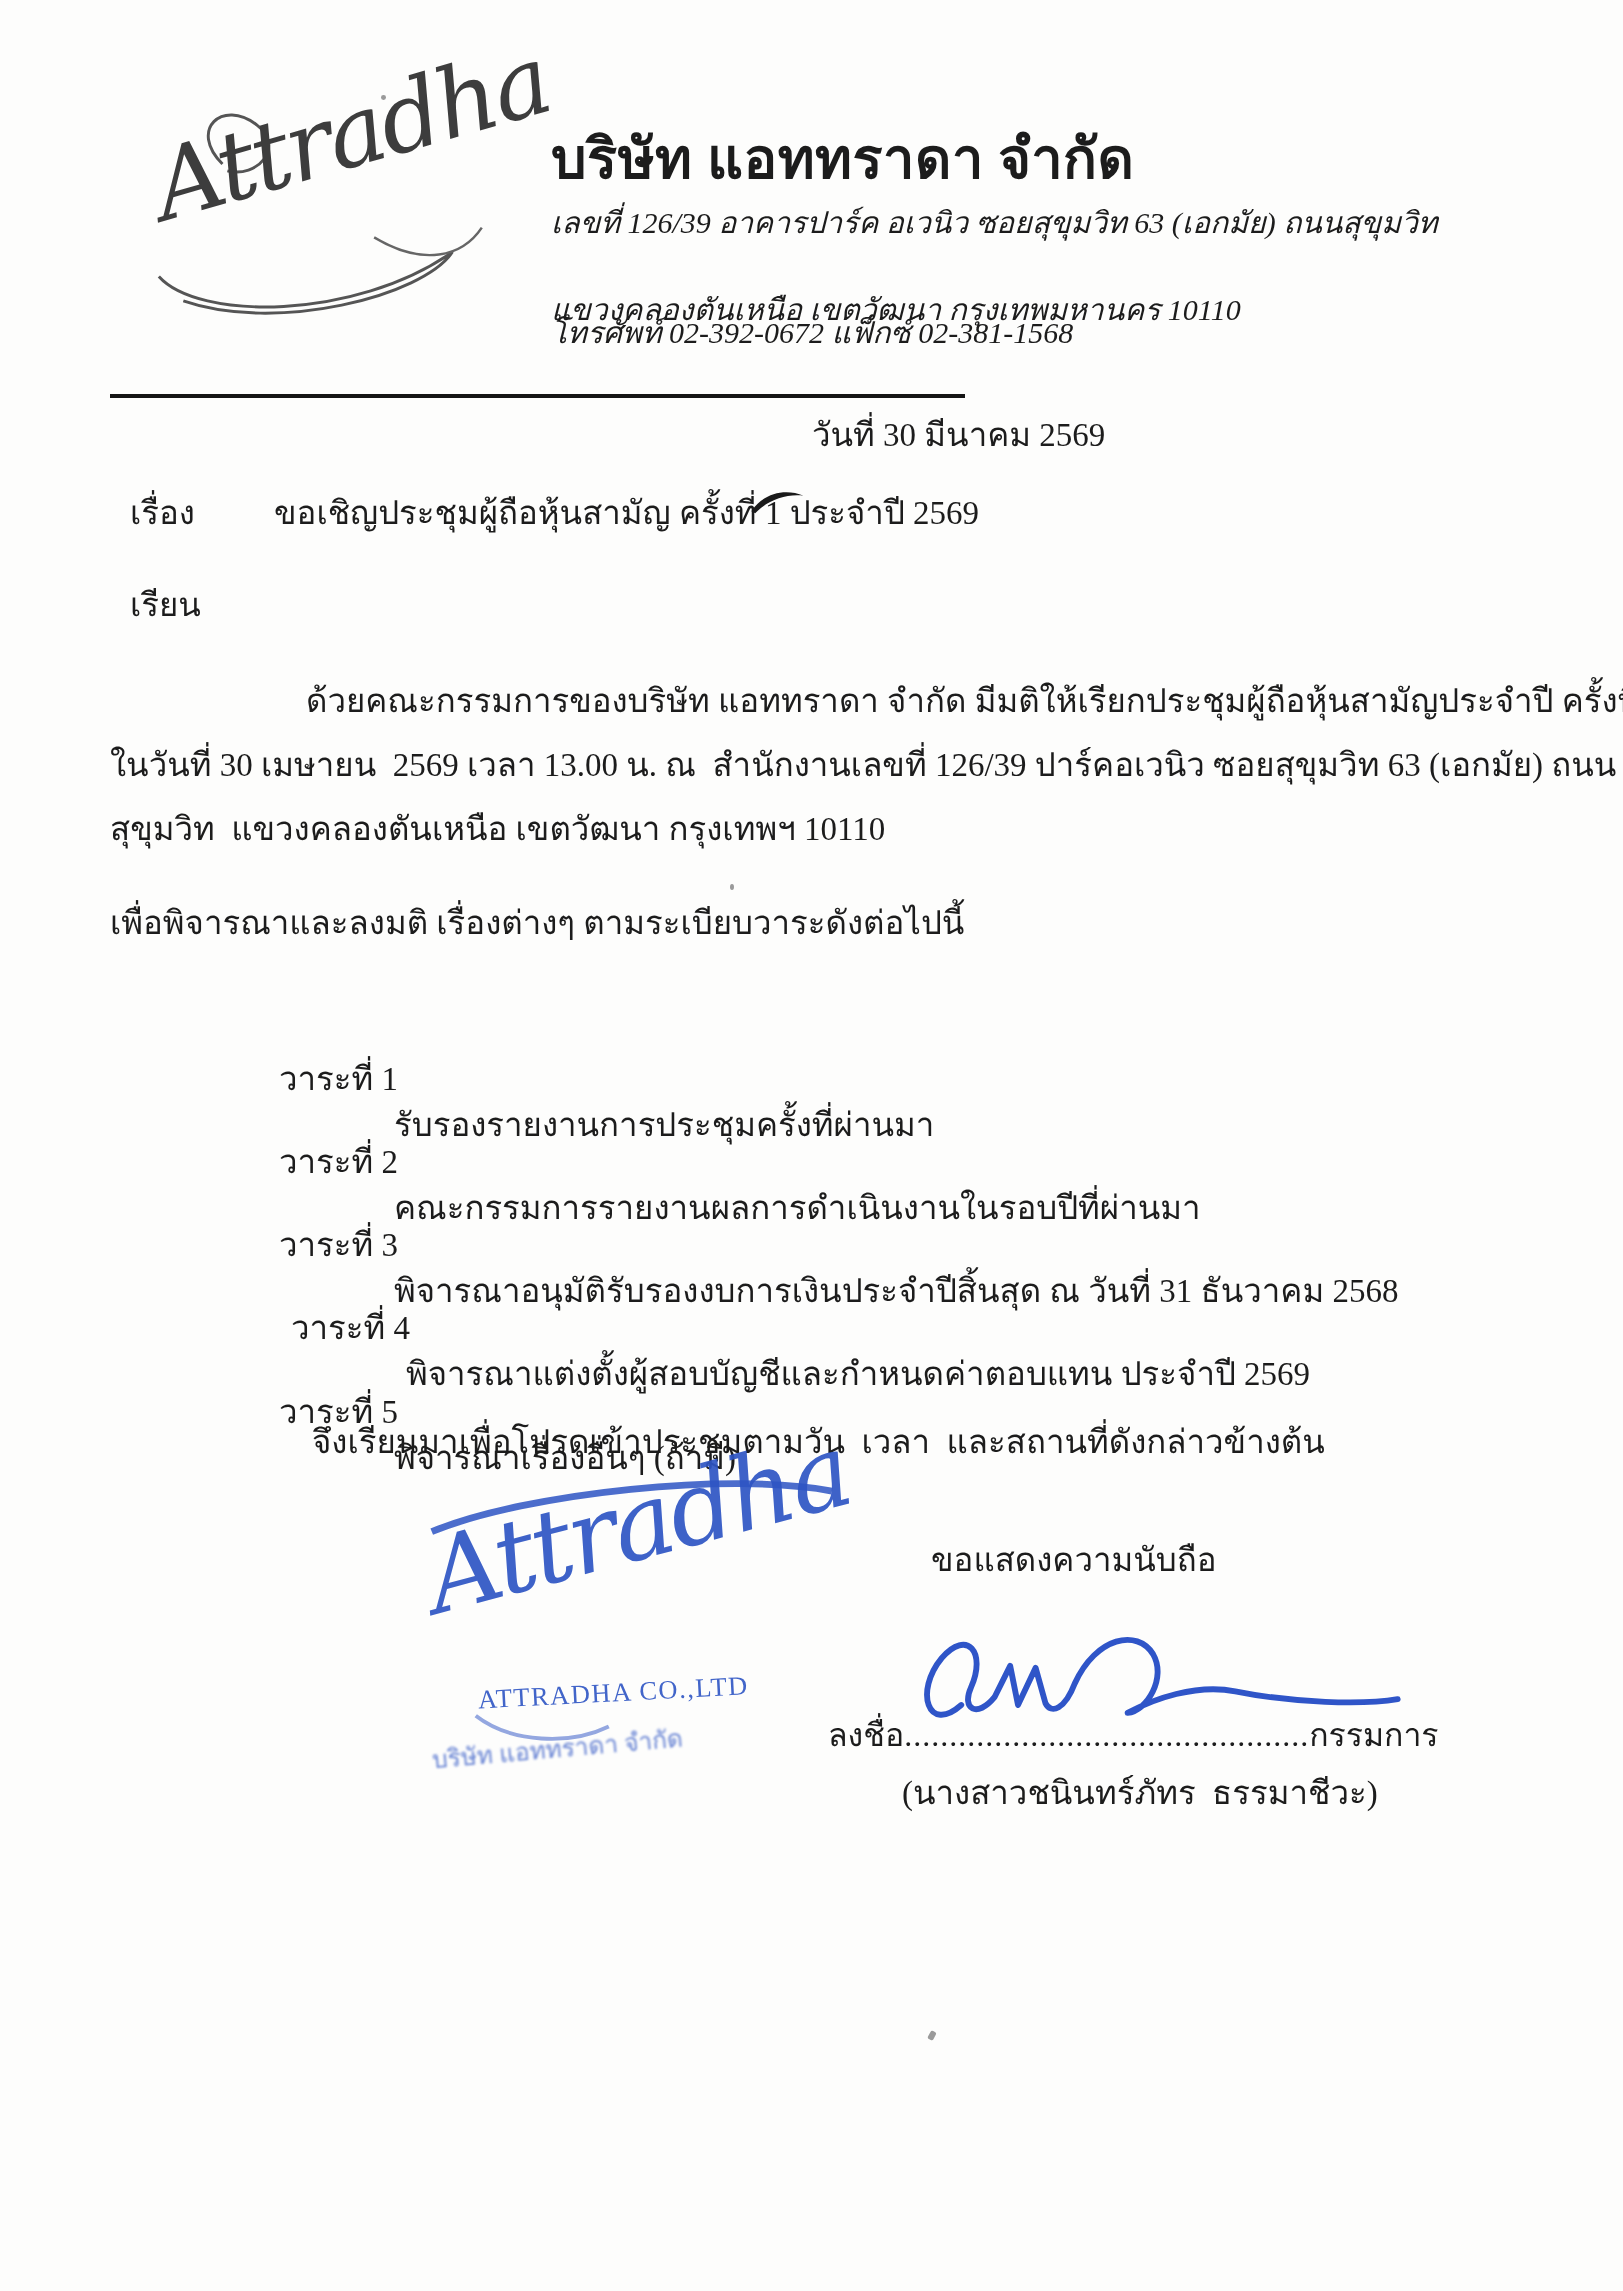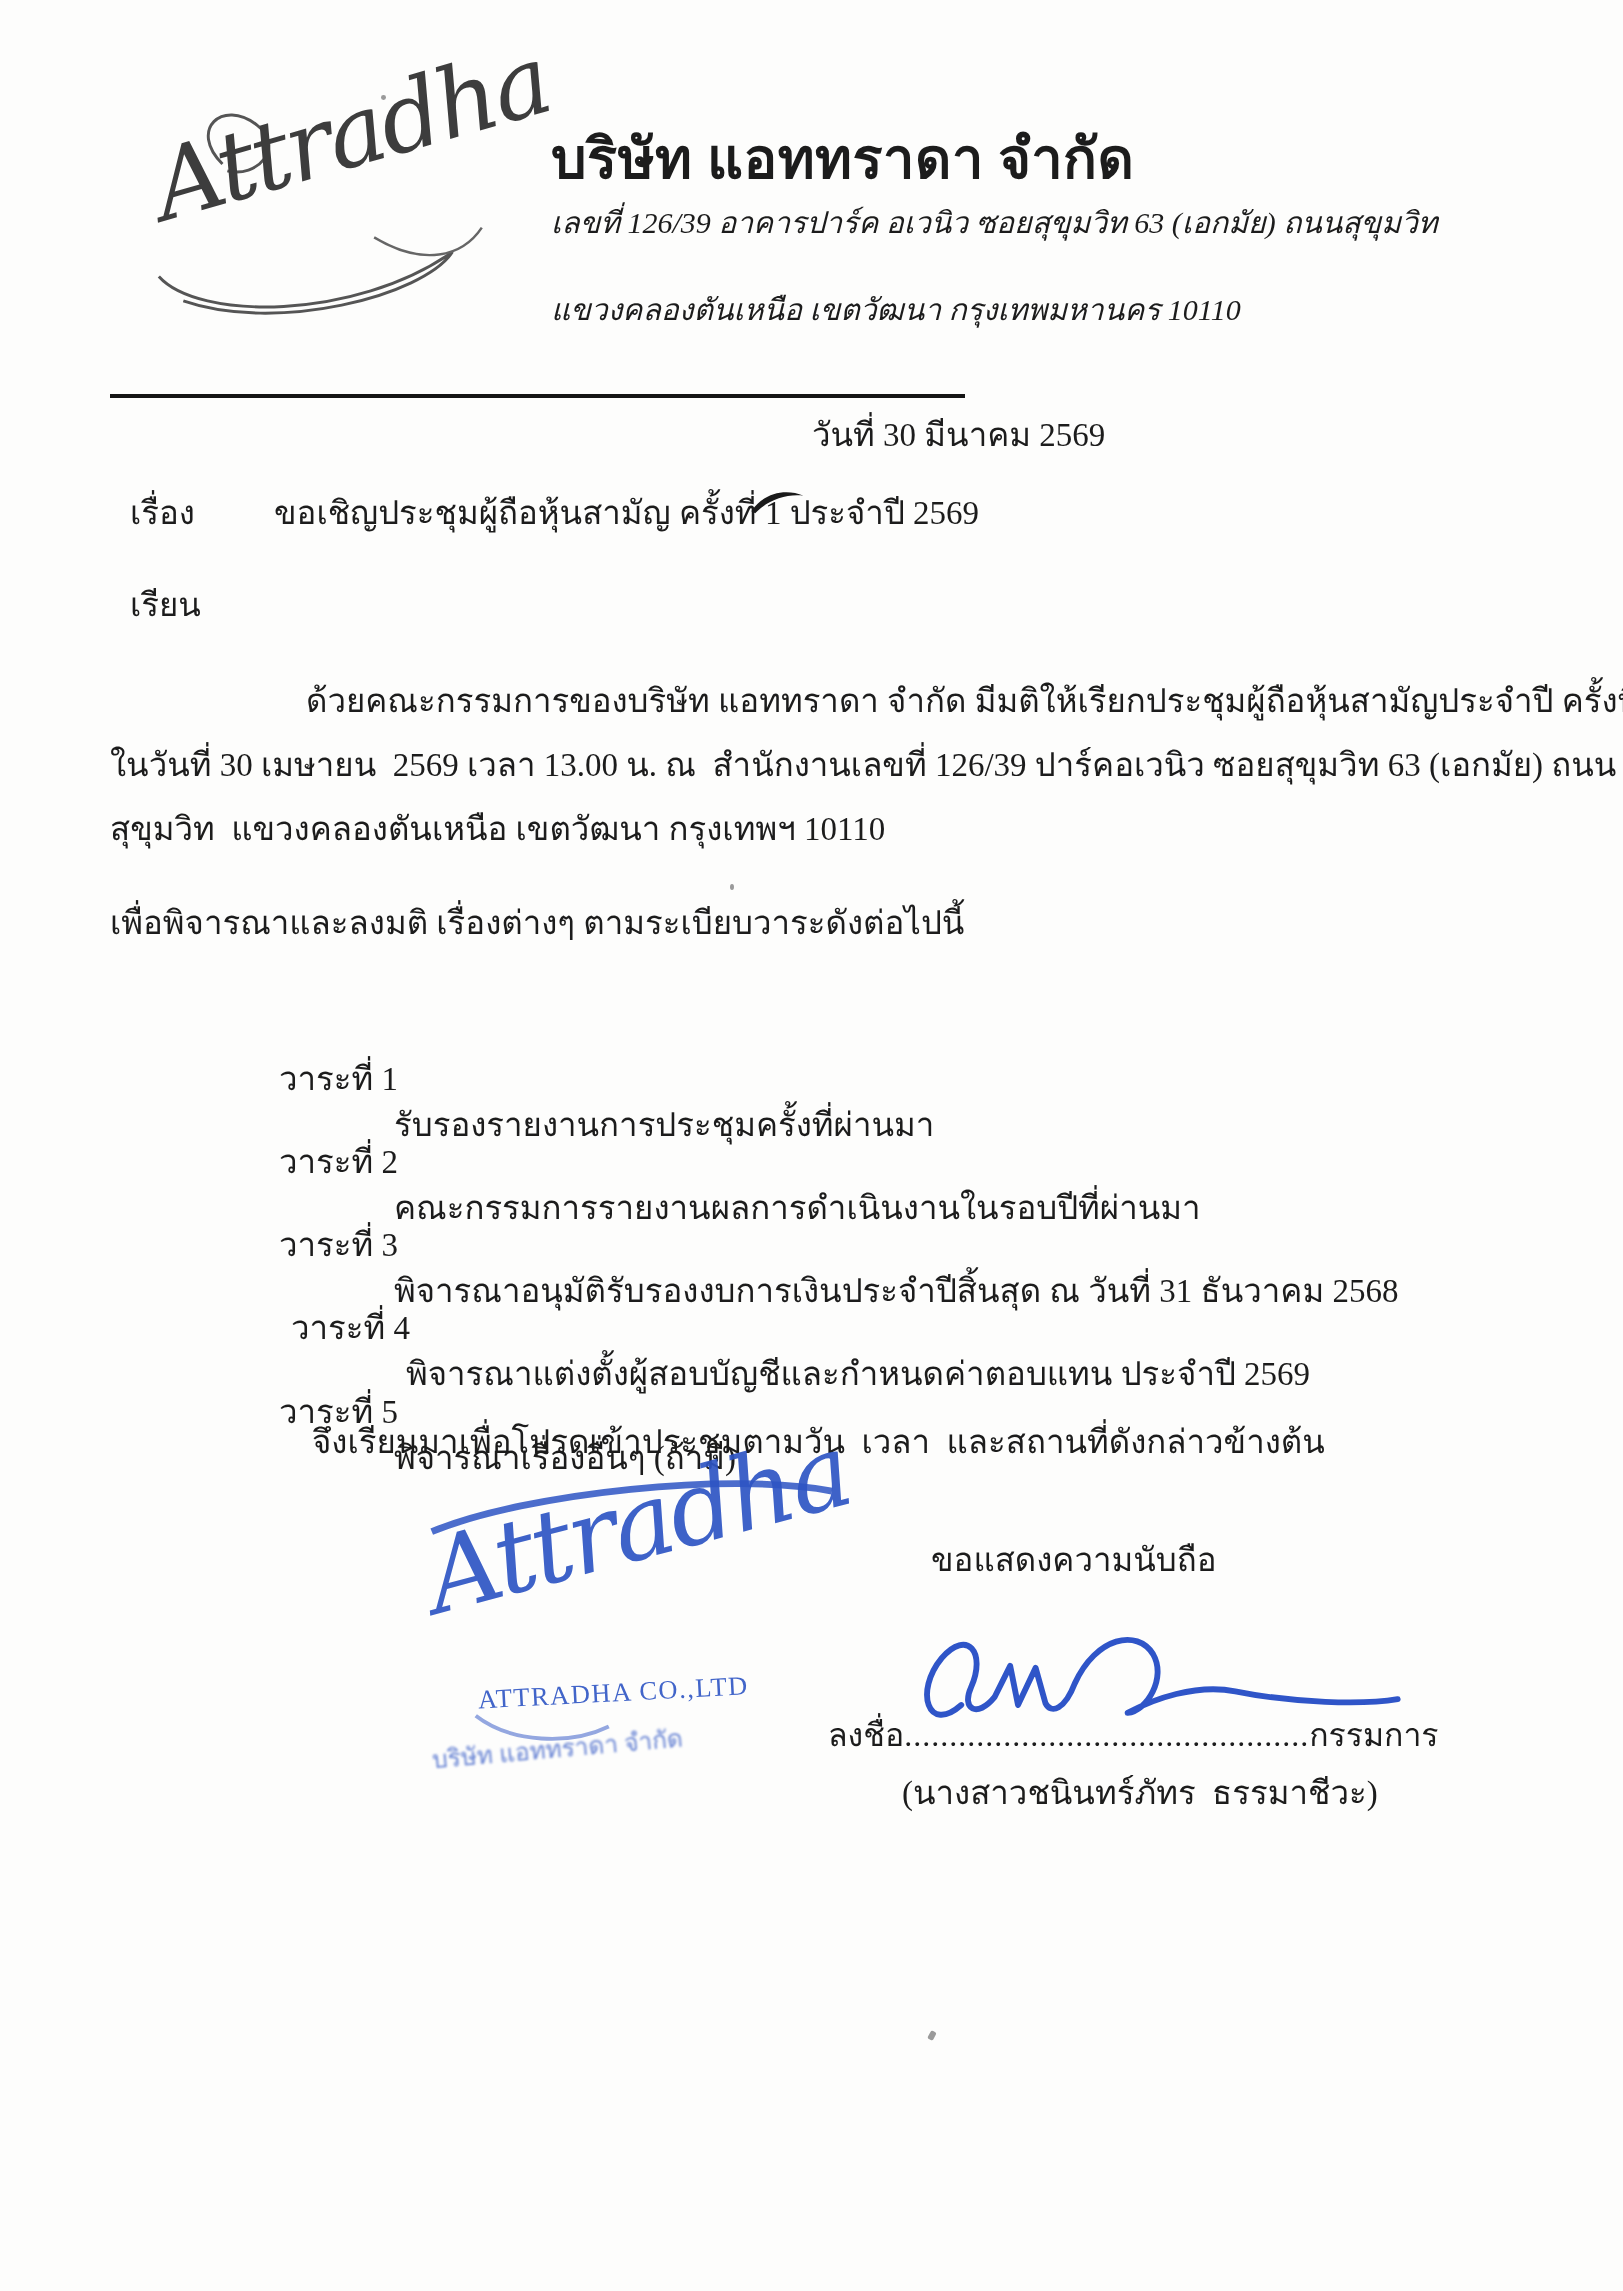--- a/index.html
+++ b/index.html
@@ -66,20 +66,21 @@
       <path d="M95 95 C60 60 95 28 130 55 C160 78 130 110 100 102" stroke="#555" stroke-width="3" fill="none"></path>
       <path d="M30 210 C70 255 230 255 330 185 C300 230 150 268 55 235" stroke="#555" stroke-width="3" fill="none"></path>
       <path d="M250 170 C300 200 340 190 360 160" stroke="#666" stroke-width="2.5" fill="none"></path>
     </svg>
     <div class="logo-text" style="position:absolute;left:27.4px;top:51px;">Attradha</div>
   </div>
 
   <div class="abs company-name" style="left:551px;top:120px;">บริษัท แอททราดา จำกัด</div>
   <div class="abs t31" style="left:551px;top:202px;">เลขที่ 126/39 อาคารปาร์ค อเวนิว ซอยสุขุมวิท 63 (เอกมัย) ถนนสุขุมวิท</div>
   <div class="abs t31" style="left:551px;top:257px;margin-top:32px;">แขวงคลองตันเหนือ เขตวัฒนา กรุงเทพมหานคร 10110</div>
+  <div class="abs t31" style="left:551px;top:312px;">โทรศัพท์ 02-392-0672 แฟ็กซ์ 02-381-1568</div>
 
   <div class="rule" style="left:110px;top:394px;width:855px;height:3.9px;"></div>
 
   <div class="abs t34" style="left:812px;top:412px;">วันที่ 30 มีนาคม 2569</div>
 
   <div class="abs t34" style="left:130px;top:490px;">เรื่อง</div>
   <div class="abs t34" style="left:274px;top:490px;">ขอเชิญประชุมผู้ถือหุ้นสามัญ ครั้งที่ 1 ประจำปี 2569</div>
   <svg class="abs" style="left:747px;top:486px;" width="61" height="31" viewBox="0 0 62 32">
     <path d="M4 26 C16 8 38 2 58 10 C40 8 22 14 8 28 Z" fill="#1a1a1a"></path>
   </svg>

